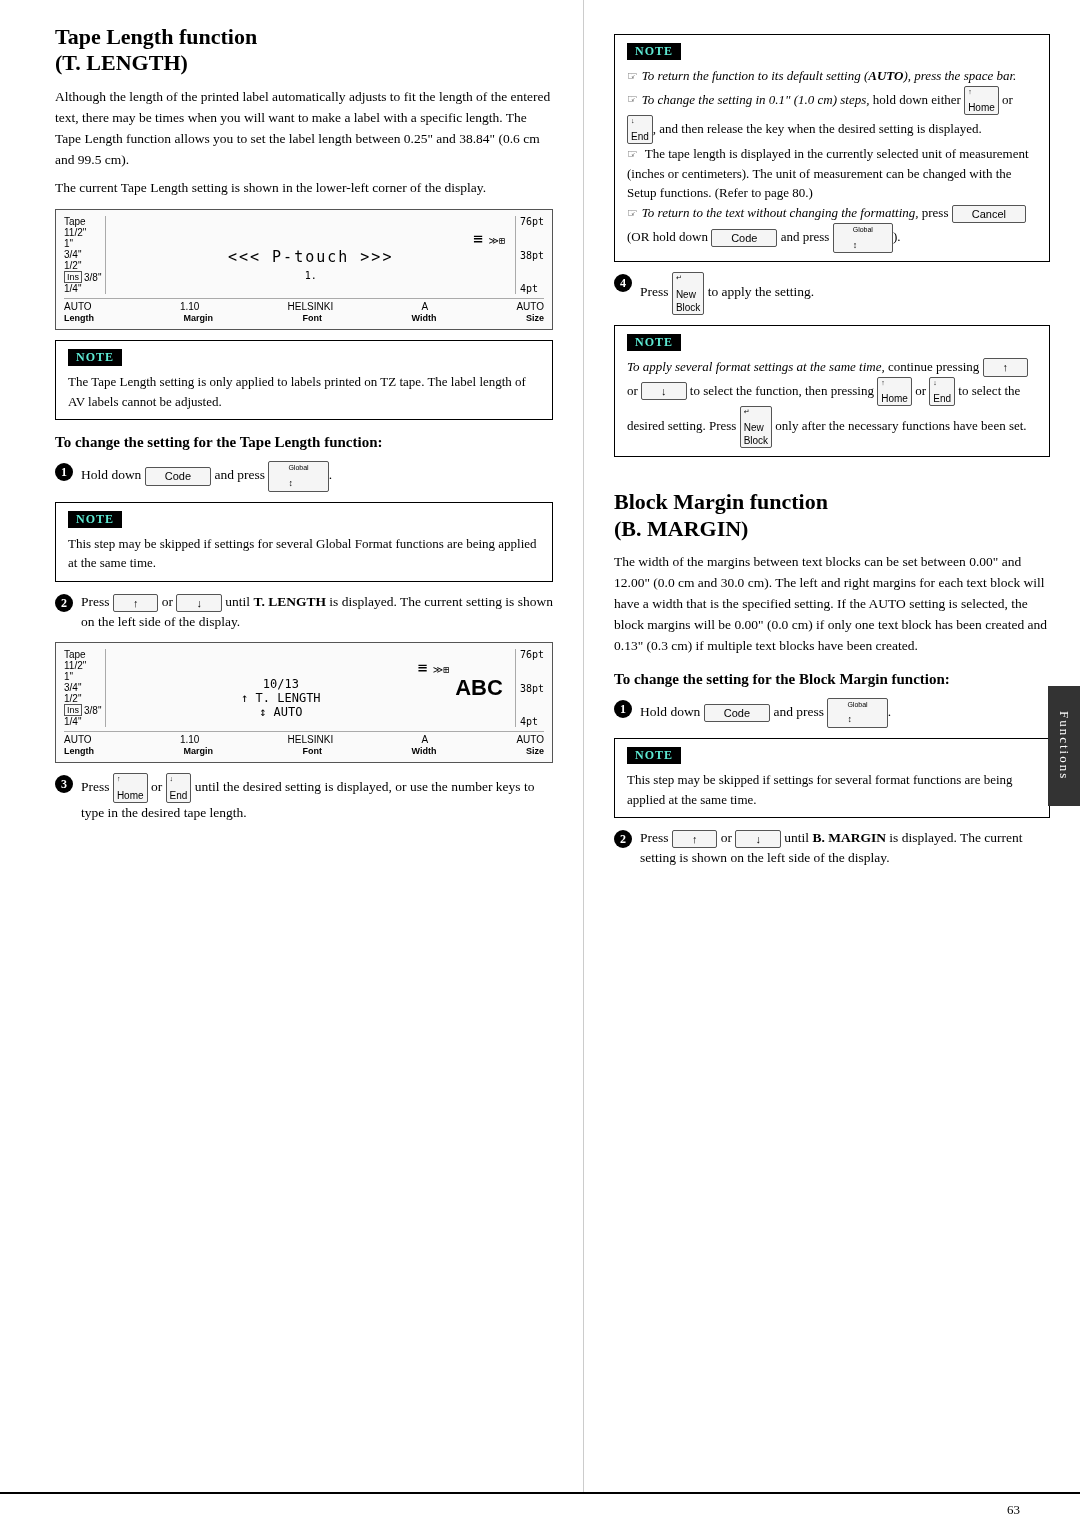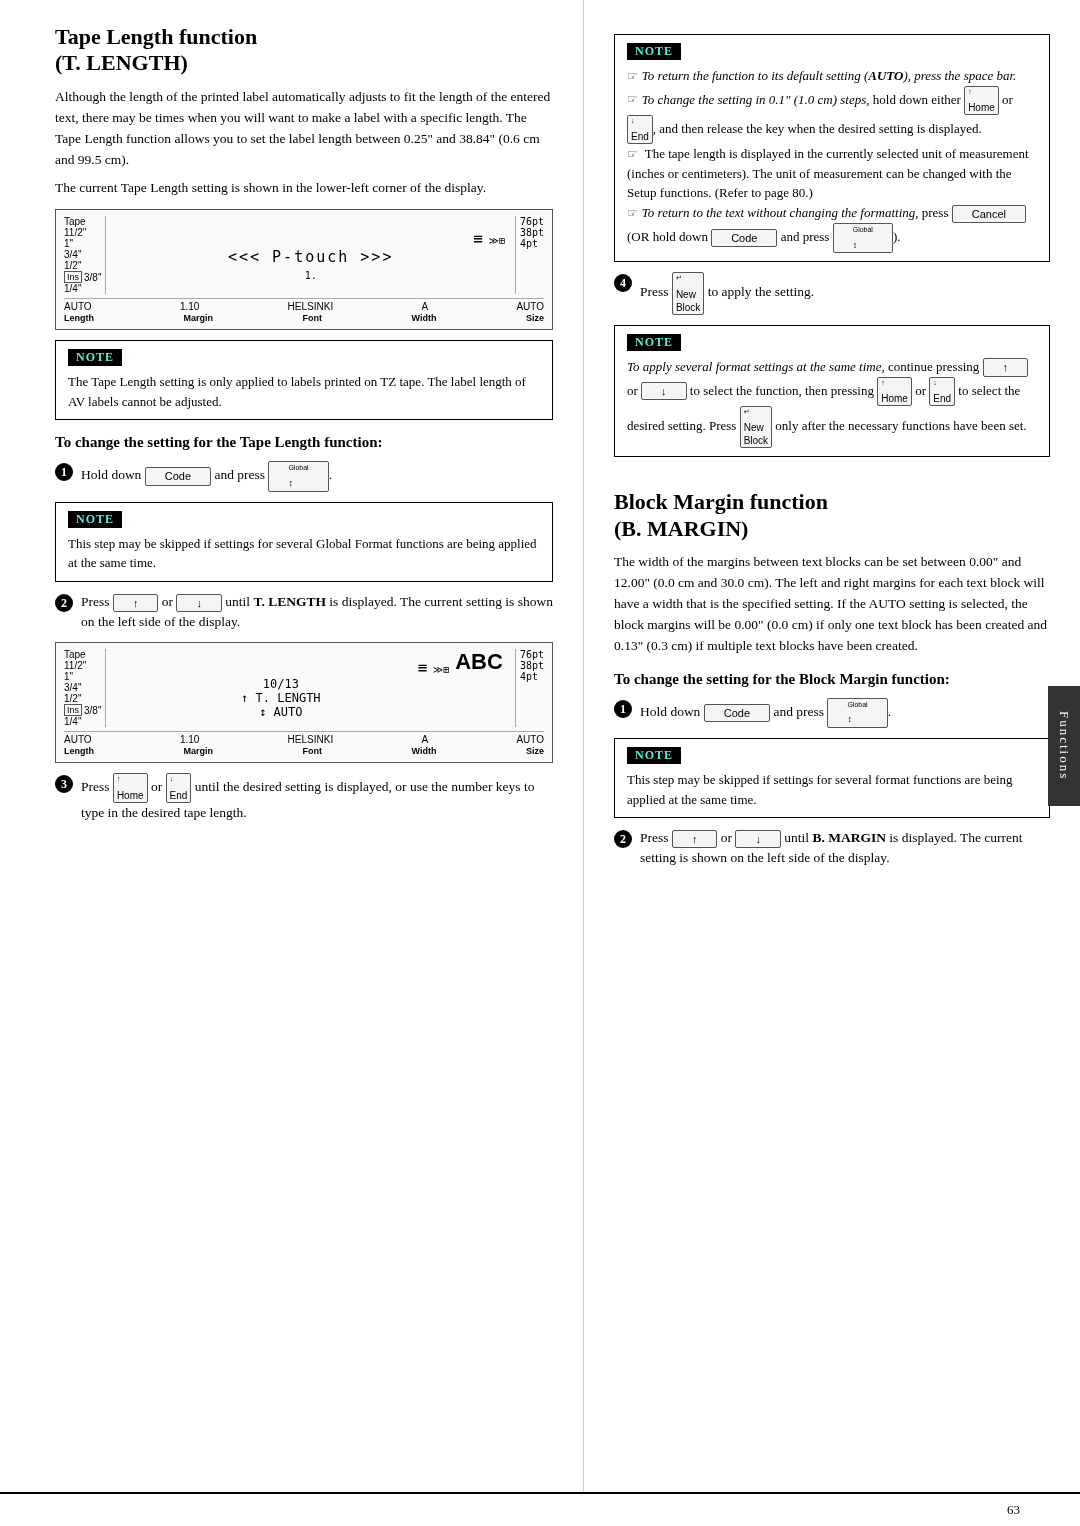--- a/index.html
+++ b/index.html
@@ -162,20 +162,21 @@
       flex: 1;
       display: flex;
       flex-direction: column;
       justify-content: center;
       align-items: center;
       padding: 4px 0;
     }
     .display-right-labels {
       display: flex;
       flex-direction: column;
+      justify-content: space-between;
       font-size: 10px;
       margin-left: 6px;
       border-left: 1px solid #aaa;
       padding-left: 4px;
       min-width: 28px;
     }
     .display-bottom-bar {
       display: flex;
       justify-content: space-between;
       font-size: 10px;
@@ -311,21 +312,21 @@
                 <span>3/8"</span>
               </span>
             <span>1/4"</span>
           </div>
           <div class="display-main">
             <div style="font-size:9px;text-align:right;width:100%;"><span style="font-size:16px;">≡</span> <span style="font-size:10px;">≫⊞</span></div>
             <div class="display-line">10/13</div>
             <div class="display-line">↑ T. LENGTH</div>
             <div class="display-line">↕ AUTO</div>
           </div>
-          <div style="display:flex;flex-direction:column;align-items:flex-end;padding:0 6px;">
+          <div style="display:flex;flex-direction:column;align-items:flex-end;justify-content:center;padding:0 6px;">
             <div class="abc-big">ABC</div>
           </div>
           <div class="display-right-labels">
             <span>76pt</span>
             <span></span>
             <span>38pt</span>
             <span></span>
             <span>4pt</span>
           </div>
         </div>

